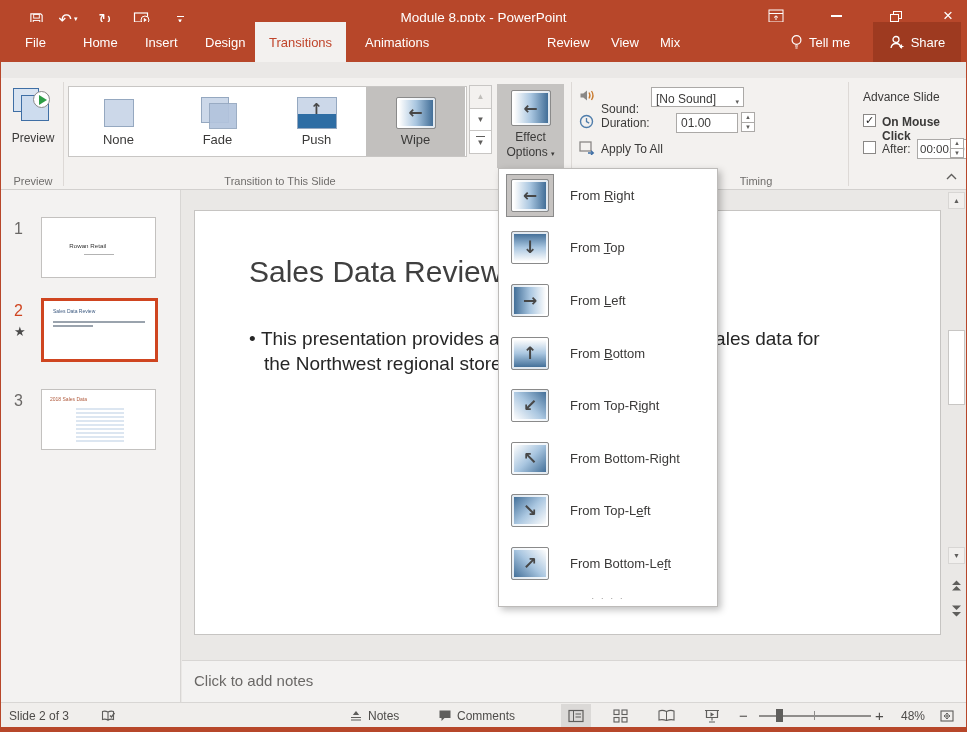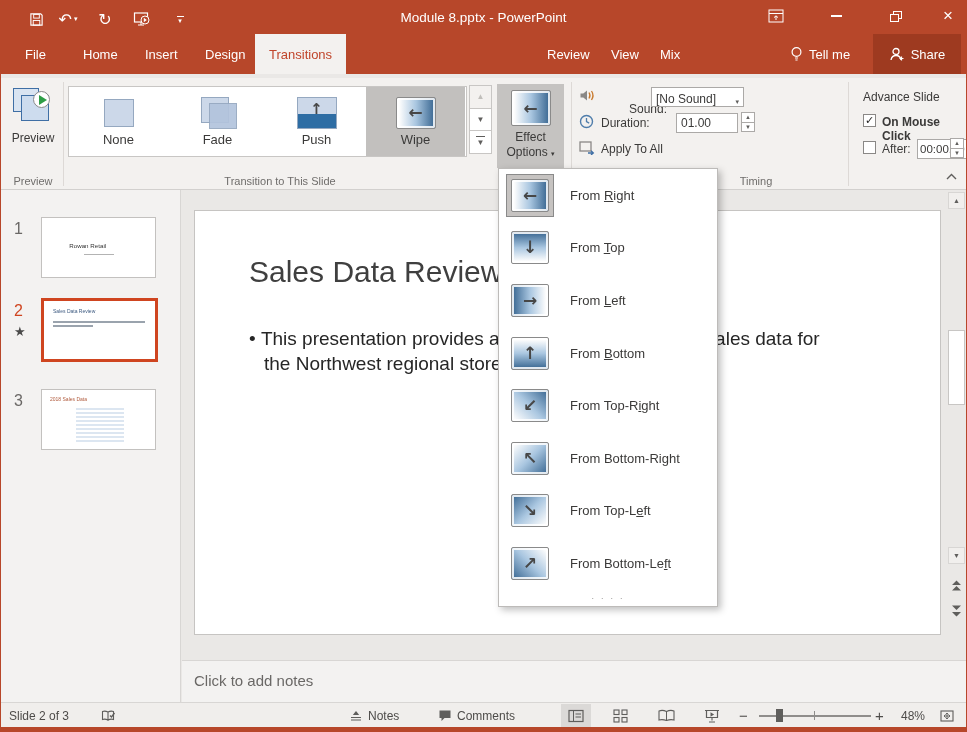--- a/index.html
+++ b/index.html
@@ -8,21 +8,21 @@
     position:relative; width:967px; height:732px; background:#eae8e6; overflow:hidden;
     border-left:1px solid #b7472a; border-right:1px solid #b7472a;
   }
   .abs { position:absolute; }
   
   #titlebar { left:0; top:0; width:100%; height:38px; background:#b7472a; color:#fff; }
   .qat-btn { height:28px; display:flex; align-items:center; justify-content:center; color:#fff; font-size:16px; cursor:default; }
   #title-text { top:10px; width:100%; text-align:center; font-size:13.5px; color:#fff; }
   .wc { width:34px; height:26px; top:3px; display:flex; align-items:center; justify-content:center; color:#fff; }
   
-  #tabrow { left:0; top:34px; width:100%; height:40px; background:#b7472a;padding-left:44px; }
+  #tabrow { left:0; top:22px; width:100%; height:40px; background:#b7472a;padding-left:44px; }
   .tab { position:absolute; top:0; height:40px; display:flex; align-items:center; padding:0 14px; color:#fff; font-size:13px; }
   .tab.active { background:#f3f1ef; color:#c0452b; }
   #tab-share { background:#9e3a20; }
   
   #ribbon { left:0; top:78px; width:100%; height:112px; background:#f3f1ef; border-bottom:1px solid #d2d0ce; }
   .vsep { position:absolute; top:4px; width:1px; height:104px; background:#ddd9d6; }
   .grp-label { position:absolute; top:97px; font-size:11px; color:#6f6d6b; text-align:center; }
   .rlabel { font-size:12px; color:#3b3a39; }
   
   #gallery { left:67px; top:8px; width:399px; height:71px; background:#fff; border:1px solid #c8c6c4; display:flex; }
@@ -144,20 +144,21 @@
     </div>
     <div class="abs wc" style="left:930px;font-size:17px;">×</div>
   </div>
 
   <div id="tabrow" class="abs">
     <div class="tab" style="left:10px;">File</div>
     <div class="tab" style="left:68px;">Home</div>
     <div class="tab" style="left:130px;">Insert</div>
     <div class="tab" style="left:190px;">Design</div>
     <div class="tab active" style="left:254px;">Transitions</div>
+    <div class="tab" style="left:350px;">Animations</div>
     <div class="tab" style="left:532px;">Review</div>
     <div class="tab" style="left:596px;">View</div>
     <div class="tab" style="left:645px;">Mix</div>
     <div class="tab" style="left:775px;gap:6px;">
       <span>
         <svg width="13" height="16" viewBox="0 0 13 16">
             <circle cx="6.5" cy="6" r="4.4" fill="none" stroke="#fff" stroke-width="1.2"></circle>
             <path d="M5 12h3M5.4 14h2.2" stroke="#fff" stroke-width="1.2"></path>
           </svg>
       </span>
@@ -238,21 +239,21 @@
       </div>
     </div>
     <div class="vsep" style="left:570px;"></div>
 
     <div class="abs" style="left:578px;top:10px;">
       <svg width="17" height="15" viewBox="0 0 17 15">
           <path d="M1.5 5.5v4h2.8l3.7 3V2.5l-3.7 3z" fill="#8a8886"></path>
           <path d="M10 4.5q2 3 0 6M12.5 3q3 4.5 0 9" fill="none" stroke="#c87a2e" stroke-width="1.3"></path>
         </svg>
     </div>
-    <div class="abs rlabel" style="left:600px;top:24px;margin-left:28px;">Sound:</div>
+    <div class="abs rlabel" style="left:600px;top:24px;">Sound:</div>
     <div class="ctl-box" style="left:650px;top:9px;width:93px;height:20px;align-items:flex-end;">
       <span>[No Sound]</span>
       <span style="margin-left:auto;font-size:7px;color:#5f5e5c;">▾</span>
     </div>
 
     <div class="abs" style="left:578px;top:36px;">
       <svg width="15" height="15" viewBox="0 0 15 15">
           <circle cx="7.5" cy="7.5" r="6" fill="none" stroke="#4f7dab" stroke-width="1.4"></circle>
           <path d="M7.5 4v3.7l2.7 1.4" fill="none" stroke="#4f7dab" stroke-width="1.3"></path>
         </svg>

